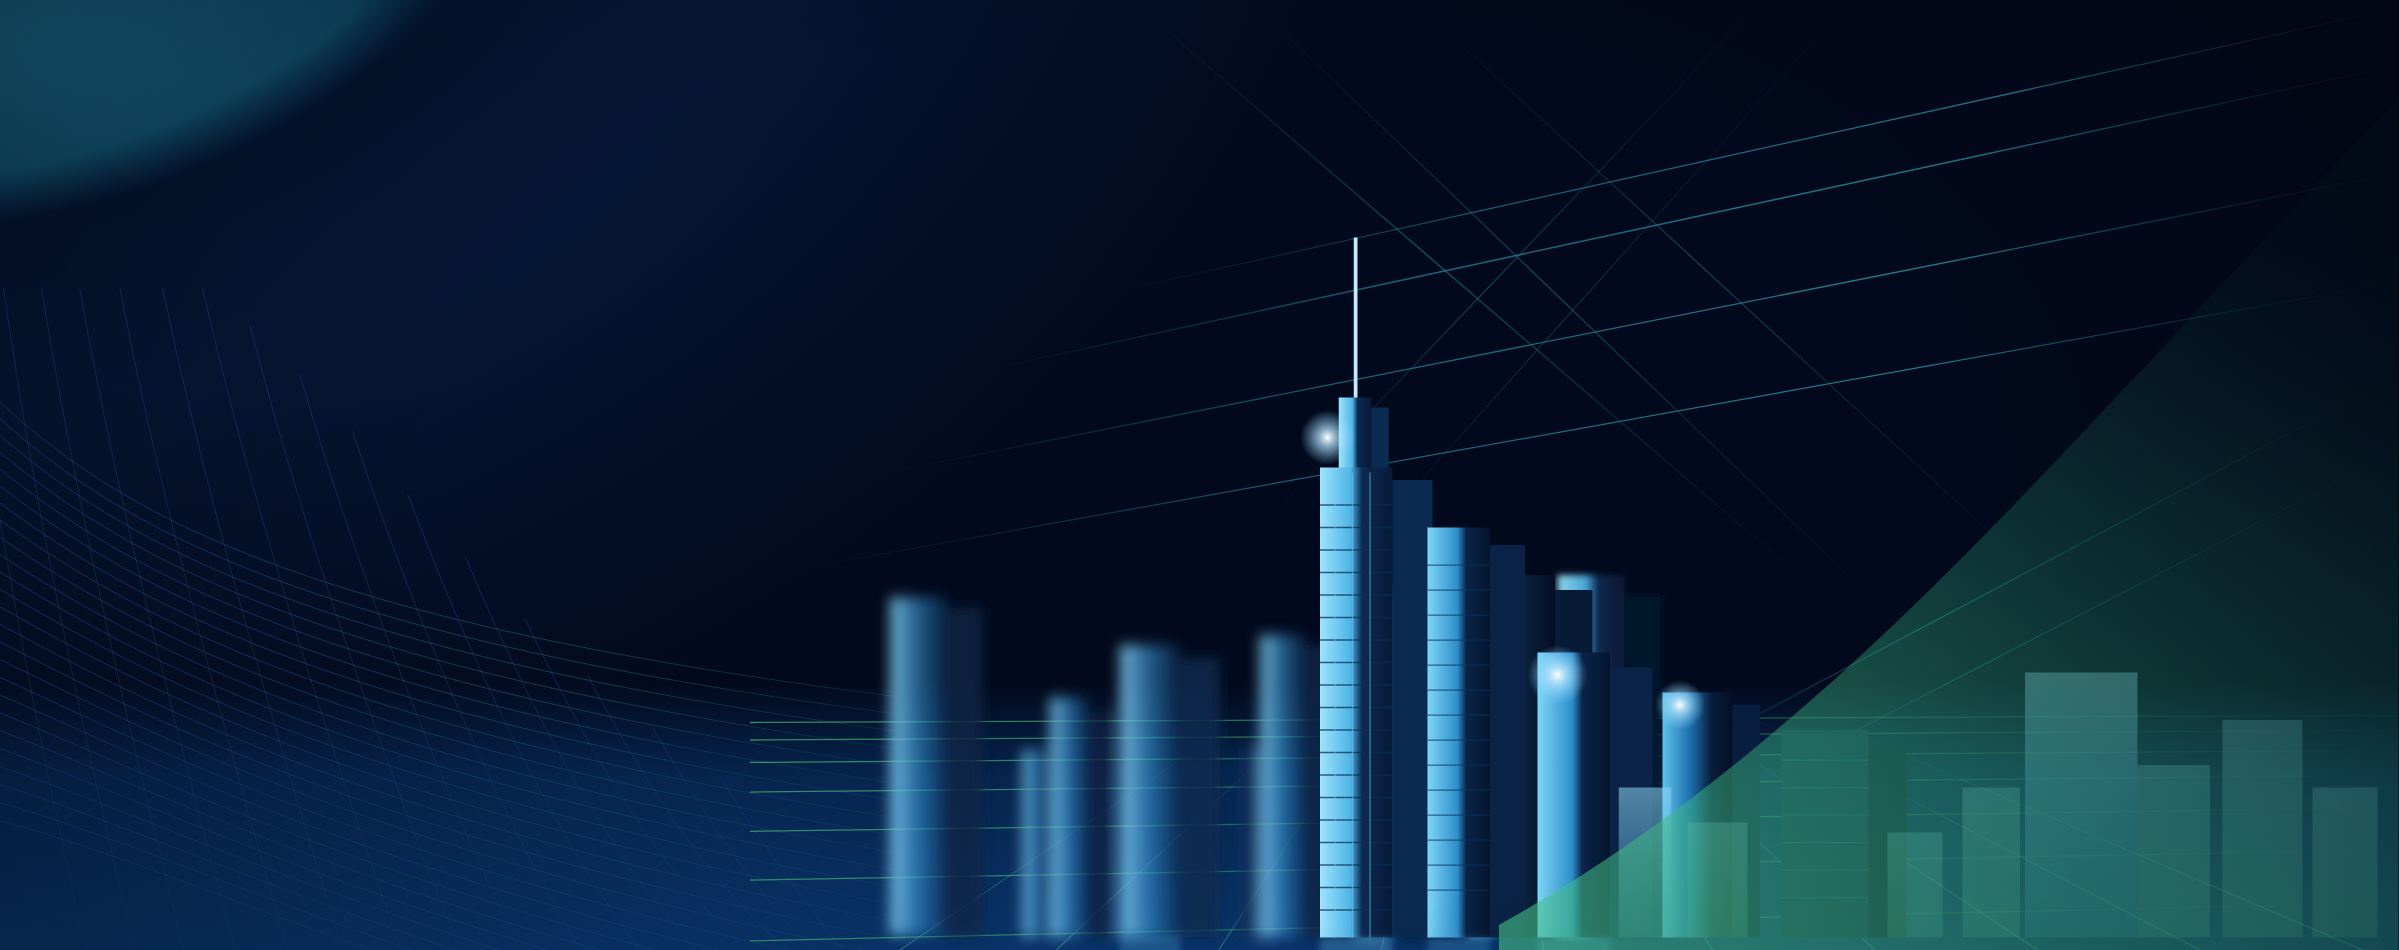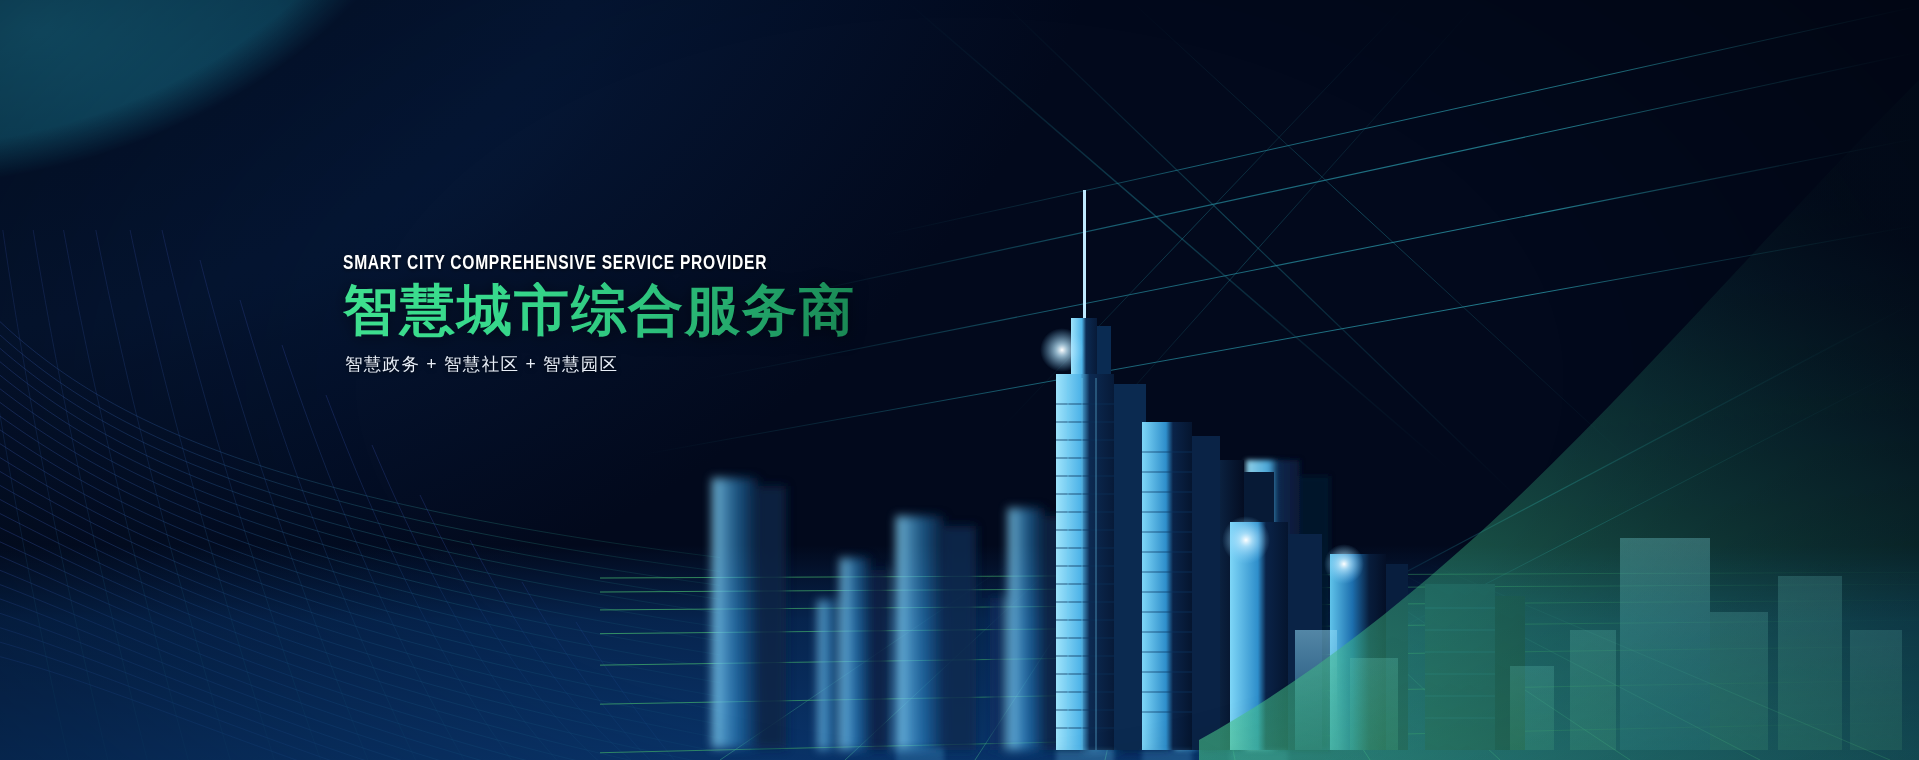--- a/index.html
+++ b/index.html
@@ -422,19 +422,14 @@
         <stop offset="38%" stop-color="#35a879" stop-opacity=".45"></stop>
         <stop offset="72%" stop-color="#1d7a63" stop-opacity=".26"></stop>
         <stop offset="100%" stop-color="#0f4f48" stop-opacity=".06"></stop>
       </linearGradient>
     </defs>
     <path d="M720,80 C560,240 400,430 250,560 C170,630 90,690 0,740 L0,760 L720,760 Z" fill="url(#gov)"></path>
   </svg>
 
   <div class="layer bg-vignette"></div>
 
-  <div class="text-block">
-    <div class="eyebrow">SMART CITY COMPREHENSIVE SERVICE PROVIDER</div>
-    <h1 class="headline">智慧城市综合服务商</h1>
-    <div class="subline">智慧政务 + 智慧社区 + 智慧园区</div>
-  </div>
 
 </div>
 
 </body></html>

